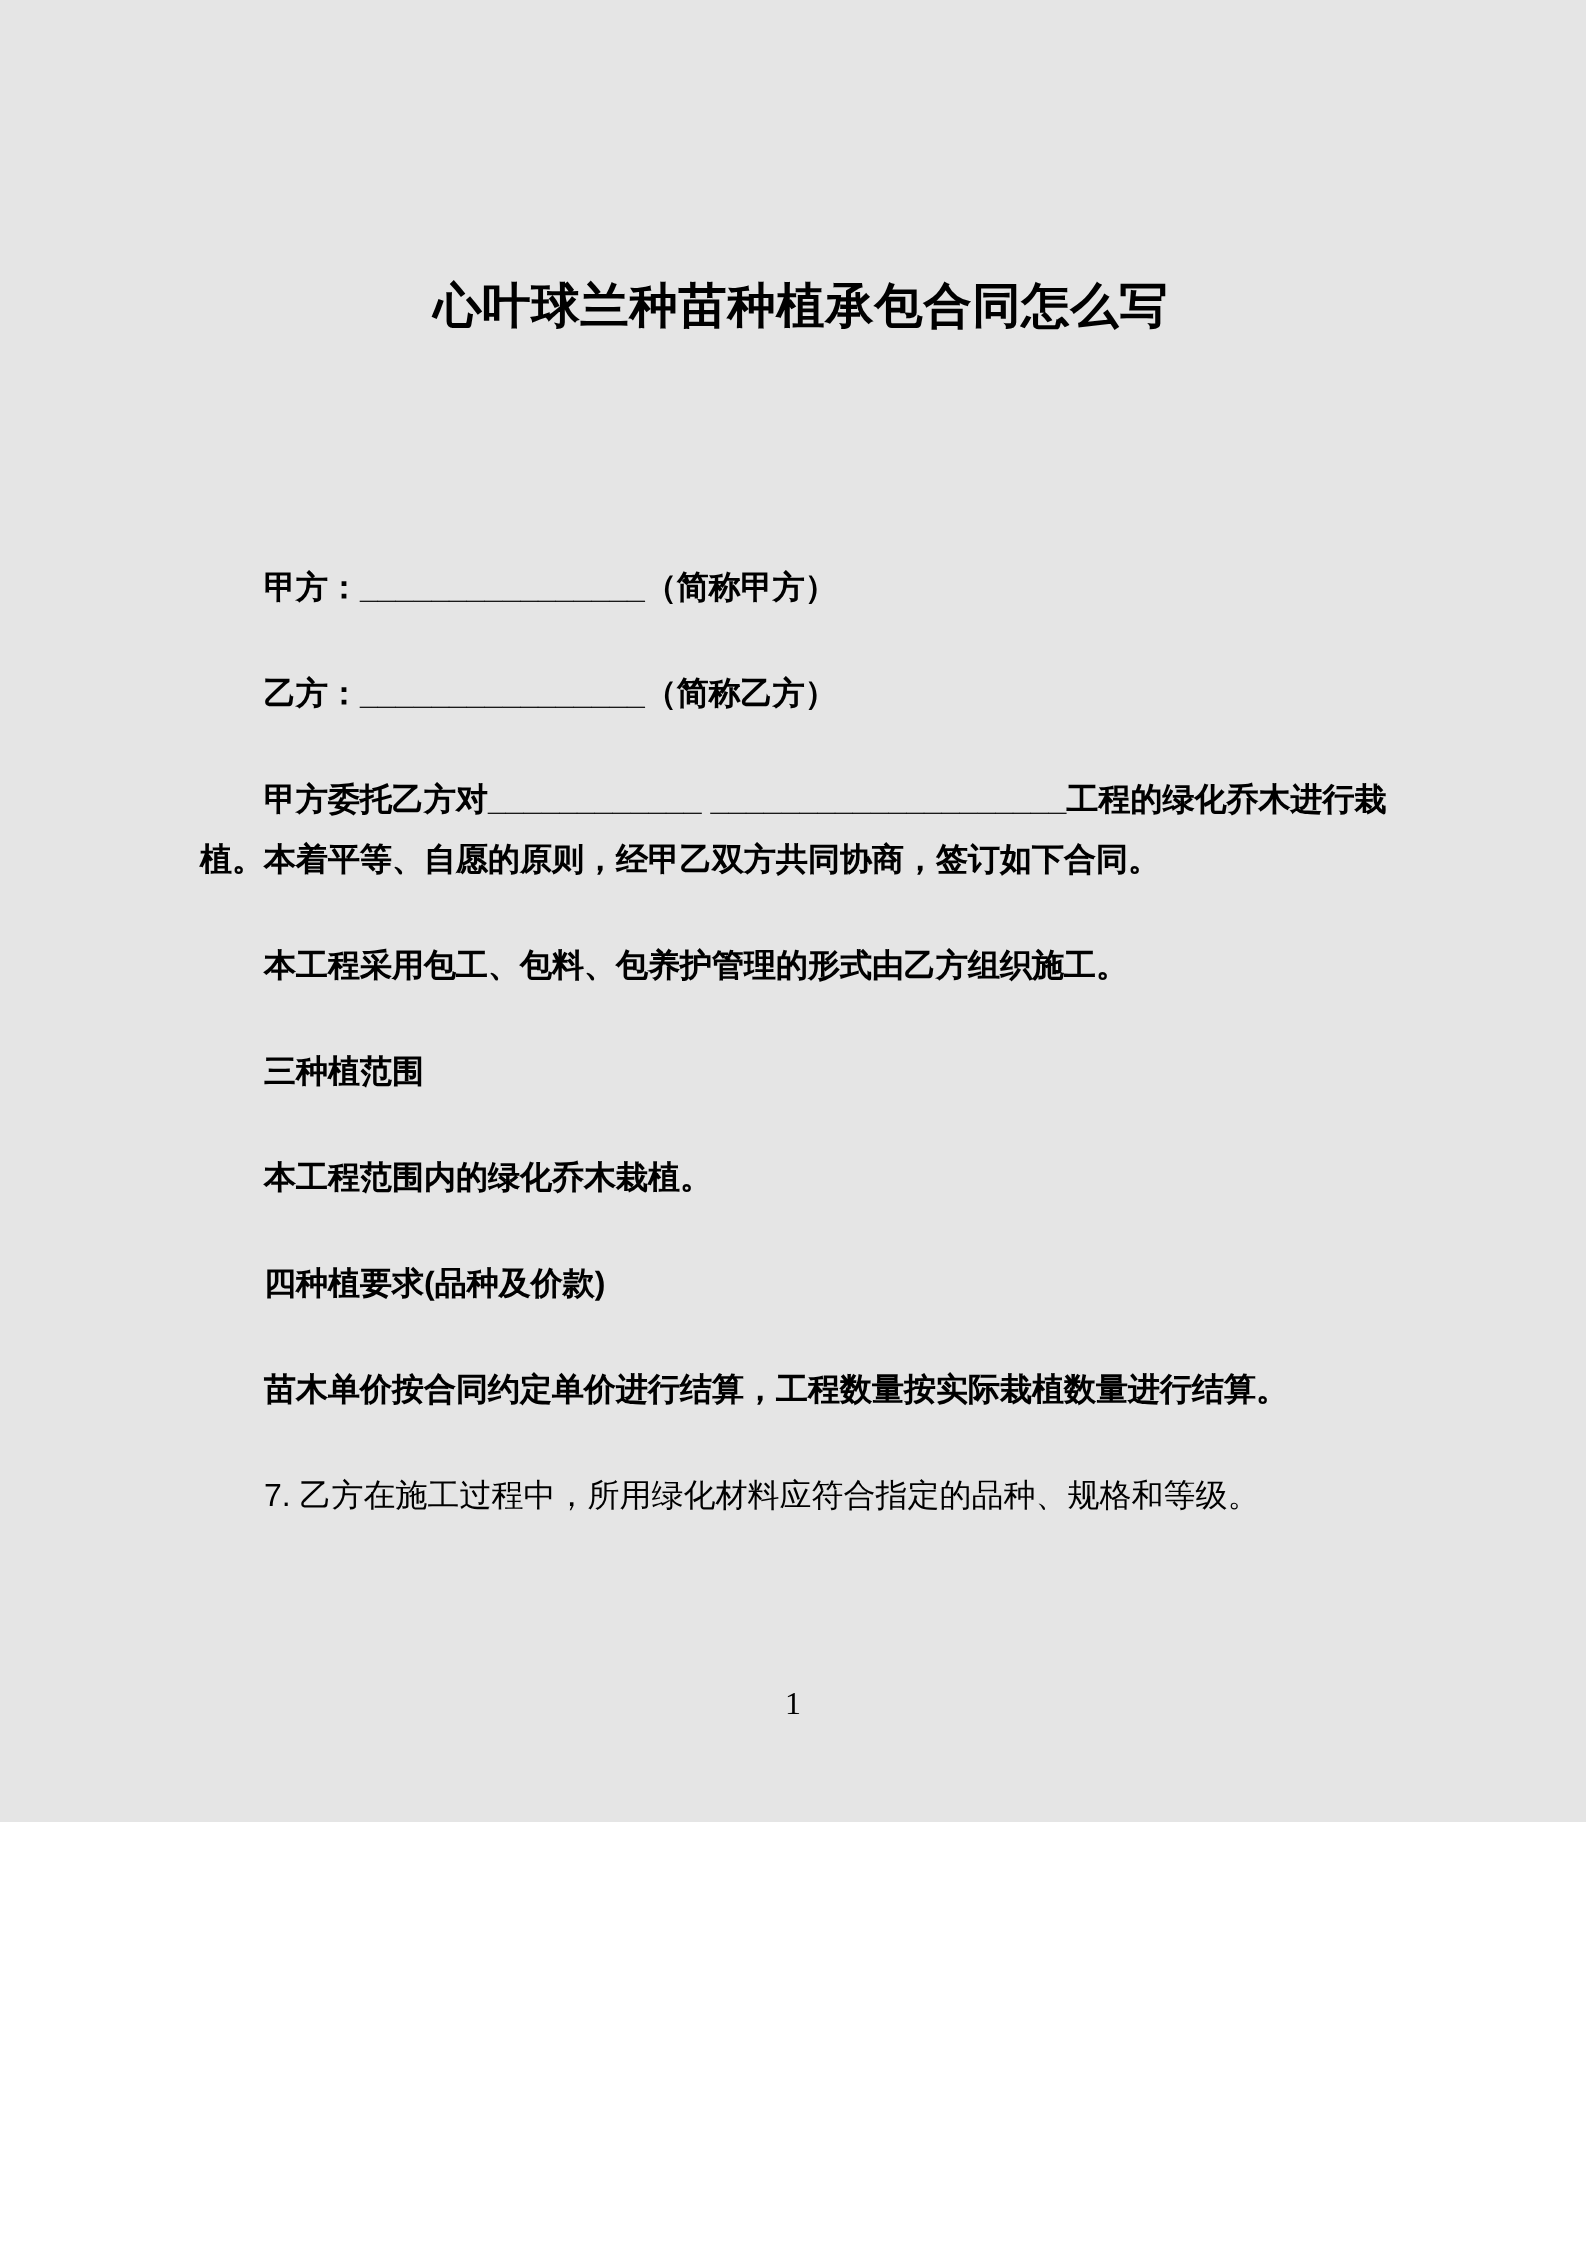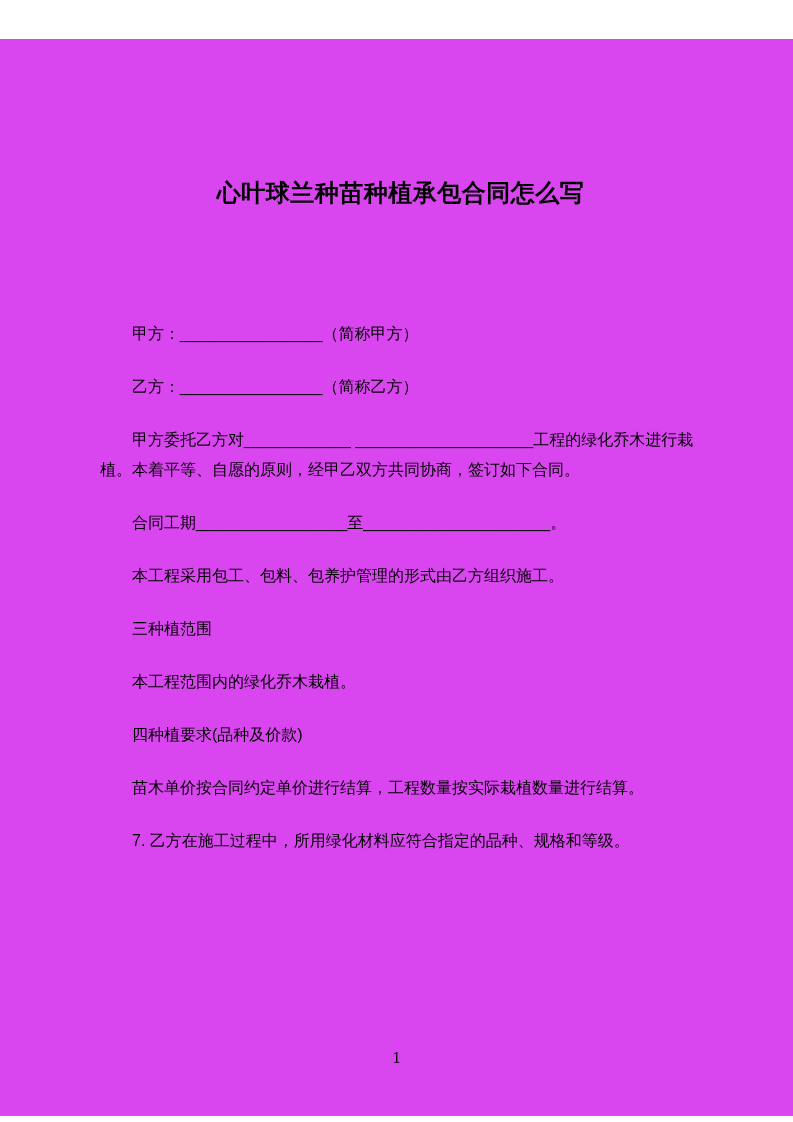--- a/index.html
+++ b/index.html
@@ -3,45 +3,44 @@
 <meta charset="utf-8">
 <style>
   html, body {
     margin: 0;
     padding: 0;
     background: #ffffff;
   }
   .page {
     position: relative;
     width: 793px;
-    height: 1077px;
-    background: #d946ef;
+    height: 911px;
+    background: #e5e5e5;
     color: #000000;
     font-family: "Liberation Sans", "DejaVu Sans", sans-serif;
     overflow: hidden;
     box-sizing: border-box;
-    margin-top: 39px;
   }
   .content {
     padding: 136px 92px 0 100px;
   }
   .doc-title {
     margin: 0 0 108px 0;
     font-size: 24px;
     line-height: 36px;
     font-weight: bold;
     text-align: center;
     letter-spacing: 0.5px;
   }
   p.doc-para {
     margin: 0 0 23px 0;
     font-size: 16px;
     line-height: 30px;
     text-indent: 32px;
-    font-weight: normal;
+    font-weight: bold;
     word-break: break-all;
     white-space: normal;
   }
   p.doc-para.normal {
     font-weight: normal;
   }
   .page-number {
     position: absolute;
     left: 0;
     bottom: 48px;
@@ -61,21 +60,20 @@
 
     <h1 class="doc-title">心叶球兰种苗种植承包合同怎么写</h1>
 
     <p class="doc-para">甲方：________________（简称甲方）</p>
 
     <p class="doc-para">乙方：________________（简称乙方）</p>
 
     <p class="doc-para">甲方委托乙方对____________ ____________________工程的绿化乔木进行栽植。本着平等、自愿的原则，经甲乙双方共同协商，签订如下合同。</p>
 
 
-    <p class="doc-para">合同工期_________________至_____________________。</p>
 
 
     <p class="doc-para">本工程采用包工、包料、包养护管理的形式由乙方组织施工。</p>
 
     <p class="doc-para">三种植范围</p>
 
     <p class="doc-para">本工程范围内的绿化乔木栽植。</p>
 
     <p class="doc-para">四种植要求(品种及价款)</p>
 

